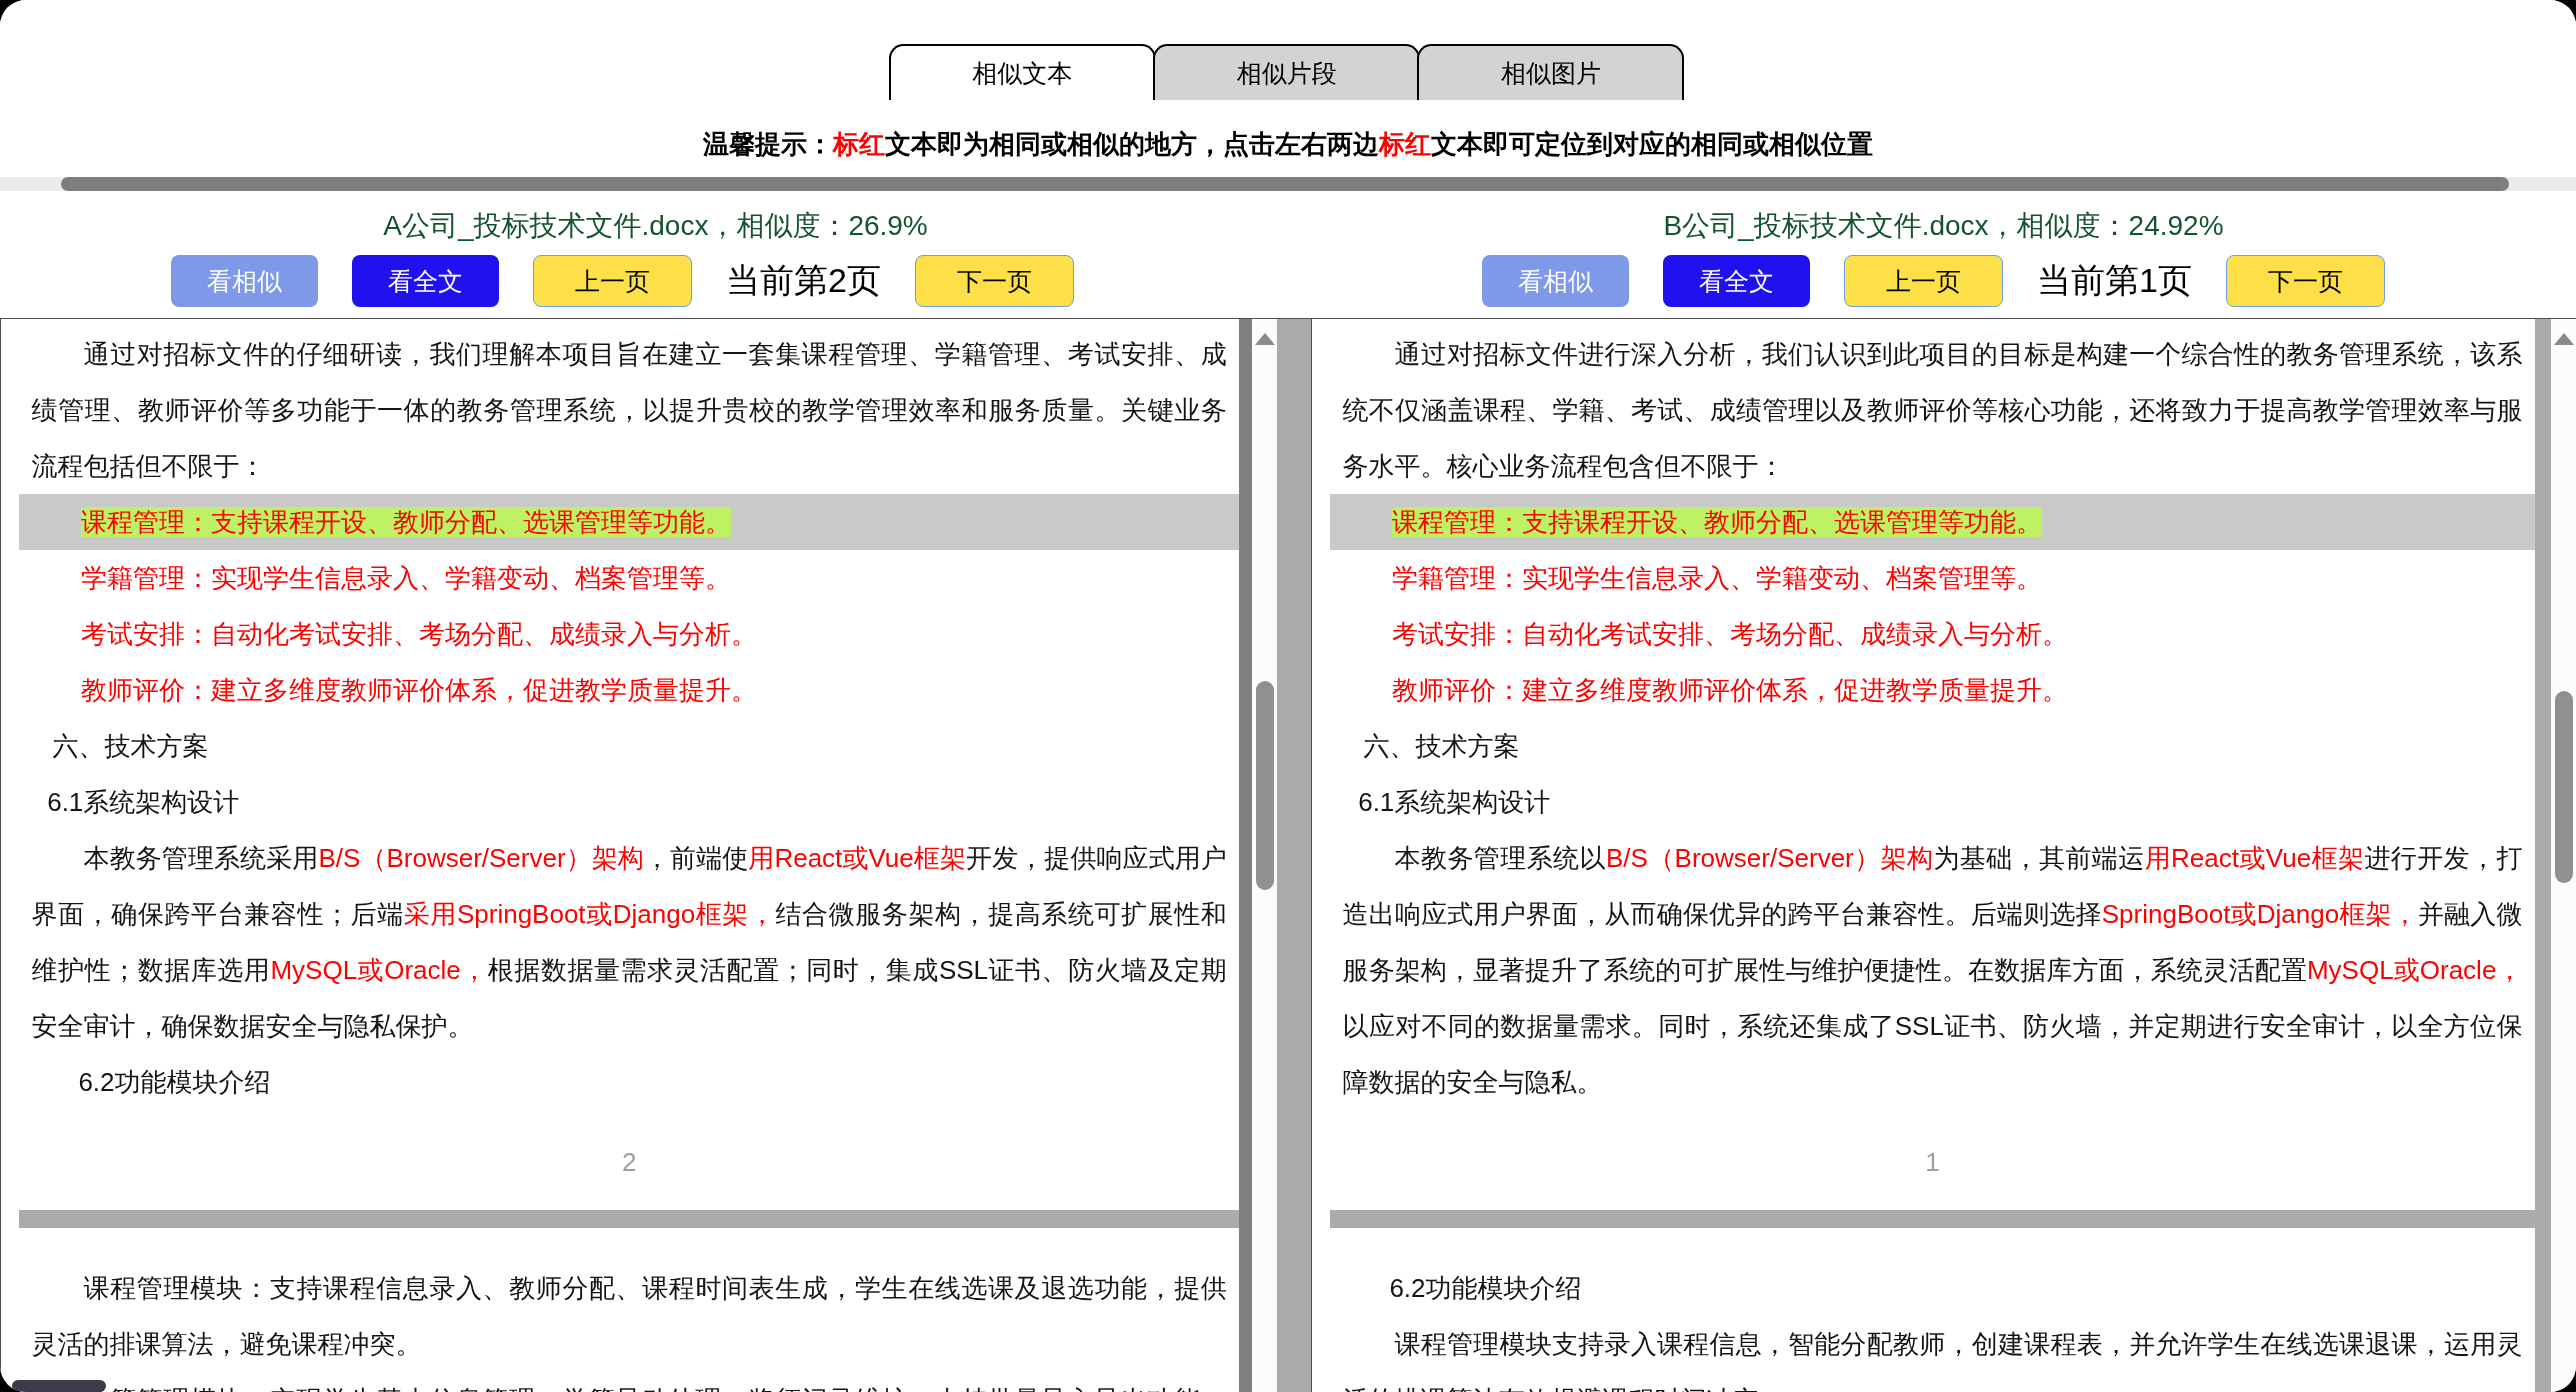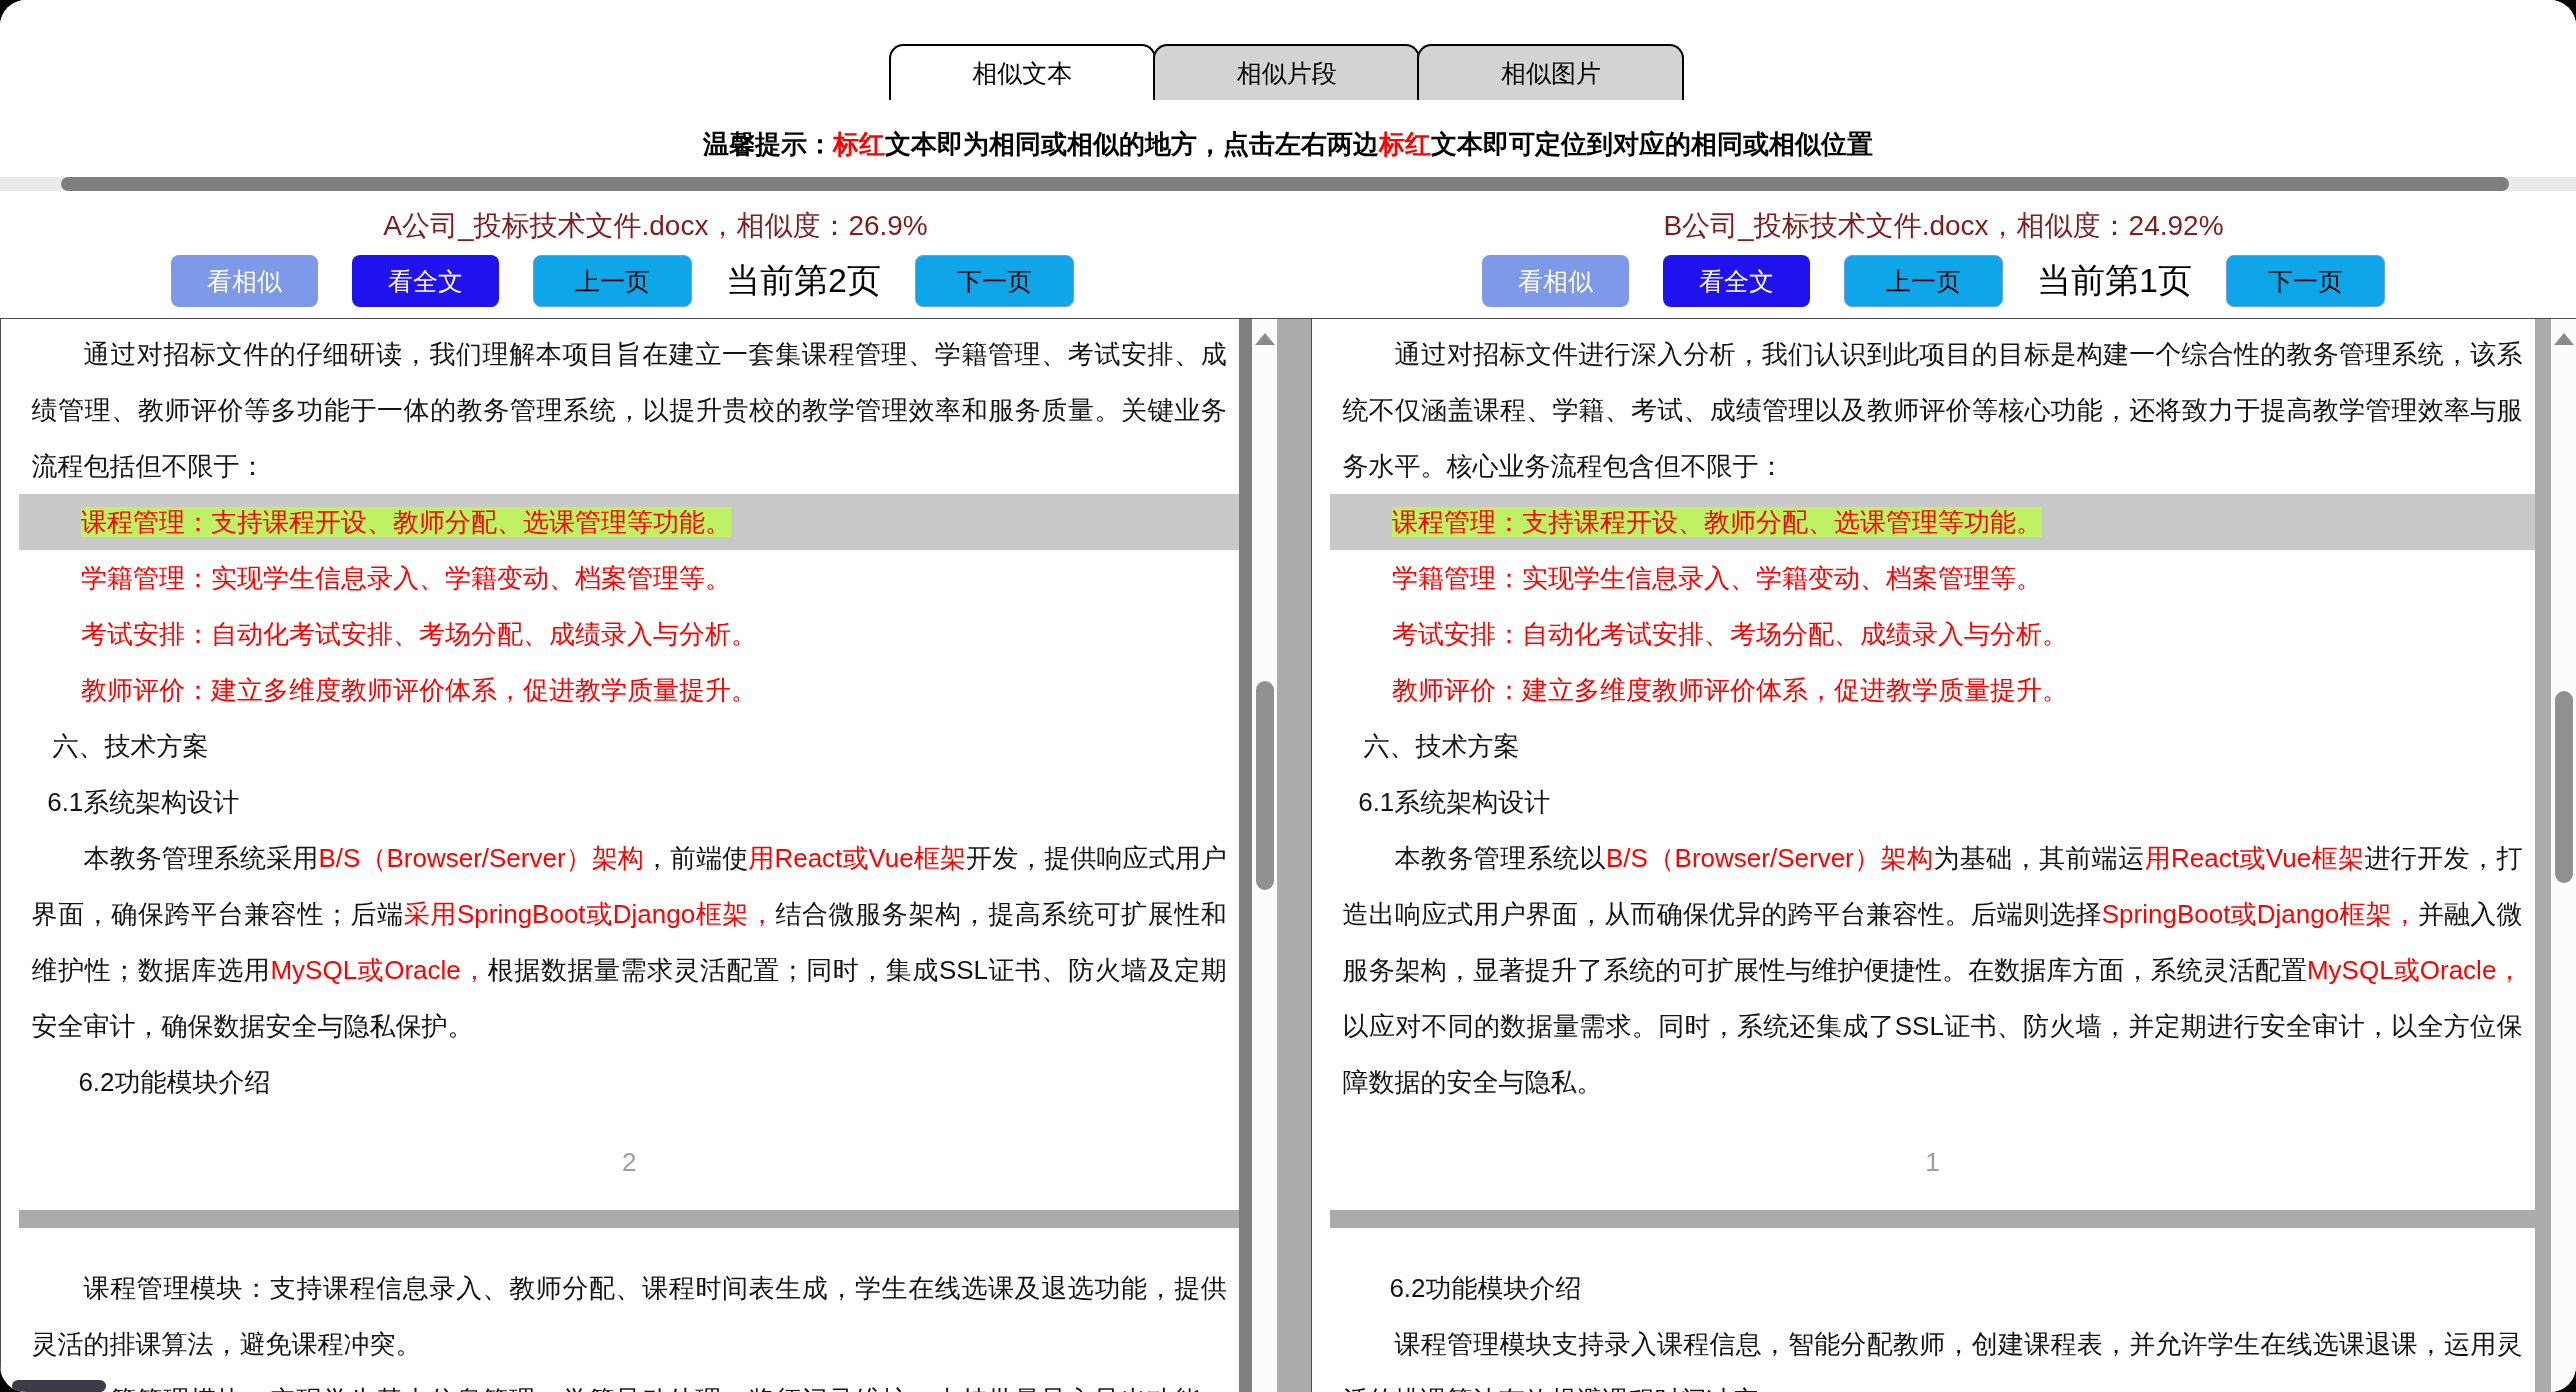--- a/index.html
+++ b/index.html
@@ -19,27 +19,27 @@
   
   .top-scrollbar{position:absolute;top:177px;left:0;right:0;height:14.4px;background:#ebebeb;}
   .top-scrollbar .thumb{position:absolute;left:61px;width:2448px;top:0;height:14.4px;background:#7e7e7e;border-radius:7.2px;}
 
   
   .main{position:absolute;top:192px;left:0;right:0;bottom:0;display:flex;}
   .panel{display:flex;flex-direction:column;}
   .panel.left{width:1311px;}
   .panel.right{width:1265px;}
   .panel-title{height:49px;margin-top:9px;display:flex;align-items:center;justify-content:center;
-               font-size:28px;color:#7f1d1d;}
+               font-size:28px;color:#14532d;}
   .toolbar{height:52px;margin:5.4px 0 10.8px;display:flex;align-items:center;gap:34px;padding-left:171px;}
   .btn{height:52px;padding:0 36px;border:none;border-radius:8px;font-size:25px;display:flex;
        align-items:center;justify-content:center;cursor:pointer;font-family:inherit;}
   .btn-similar{background:#7d99e8;color:#fff;}
   .btn-full{background:#2012ee;color:#fff;}
-  .btn-outline{background:#0ea5e9;color:#000;border:1.8px solid #6d9eeb;padding:16px 41px;}
+  .btn-outline{background:#fde047;color:#000;border:1.8px solid #6d9eeb;padding:16px 41px;}
   .page-indicator{font-size:34px;color:#000;}
 
   
   .viewport{flex:1;position:relative;display:flex;border-top:1.8px solid #4d4d4d;border-left:1.8px solid #4d4d4d;overflow:hidden;padding-left:18px;}
   .doc{flex:1;background:#fff;overflow:hidden;font-size:26px;line-height:56px;color:#141414;}
   .page{padding:7.2px 12.6px 0;}
   .page2{padding-top:32px;}
   .blk{text-align:justify;}
   .para{text-indent:2em;}
   .item{text-indent:1.9em;color:#ff0000;}

